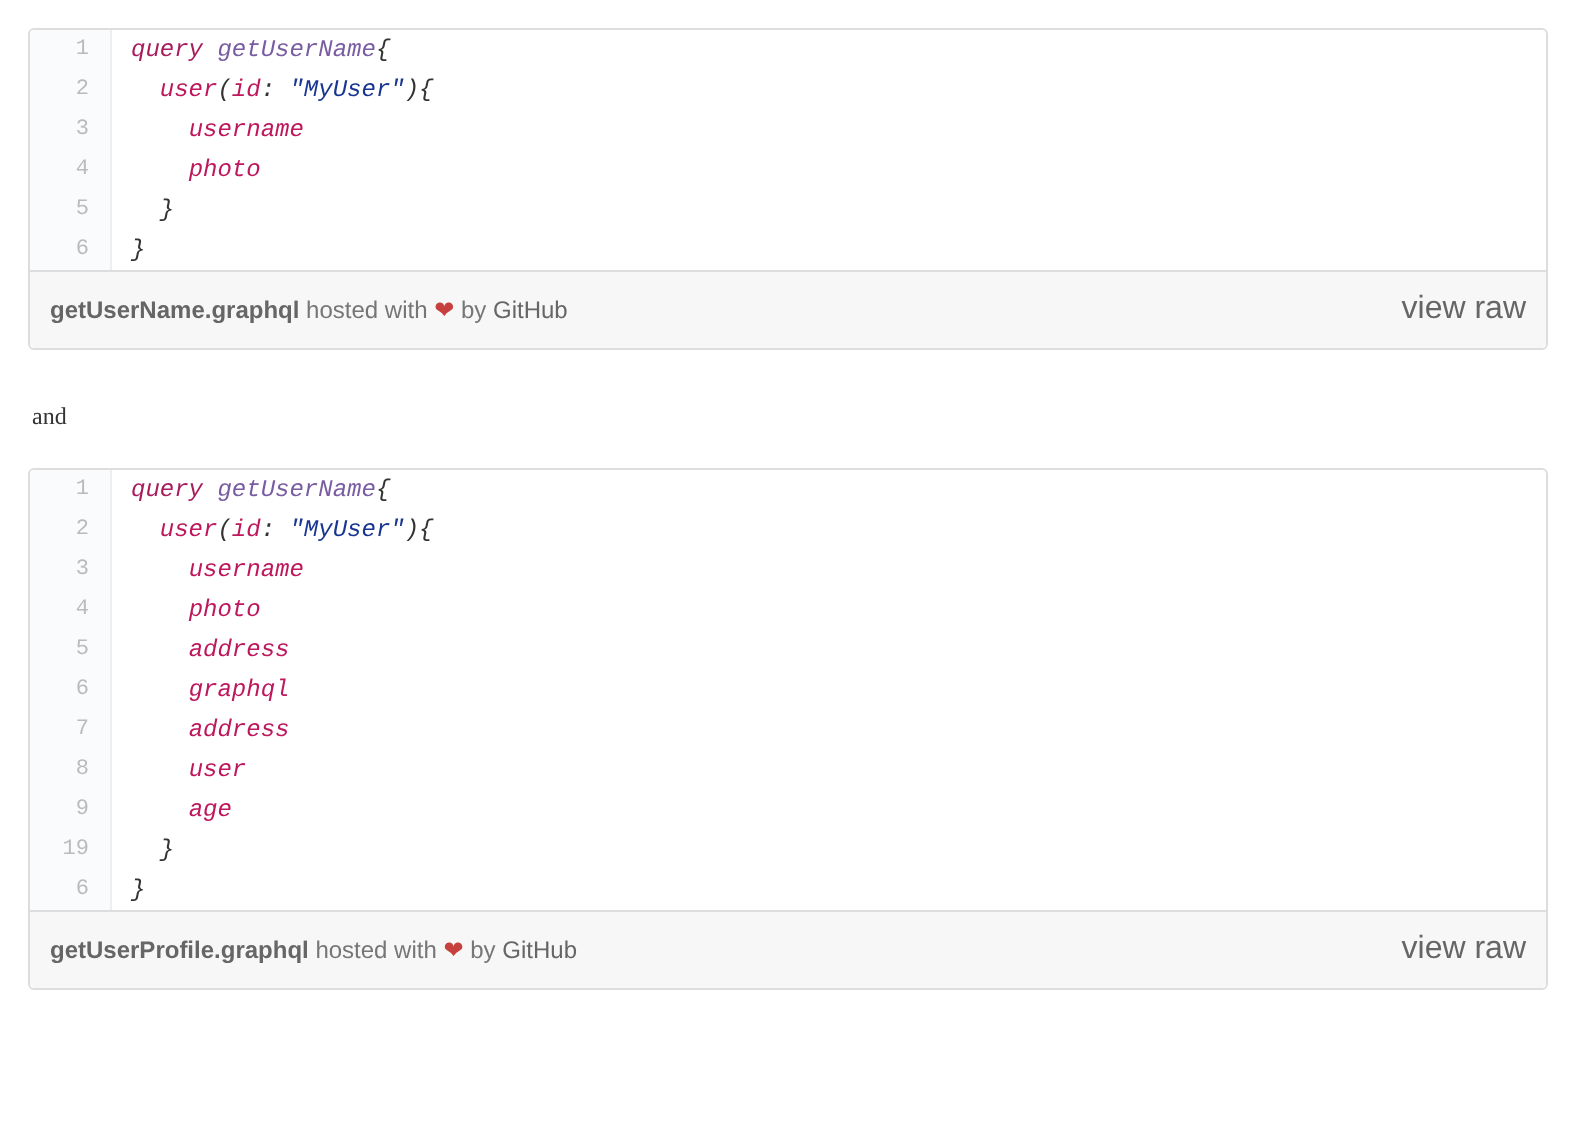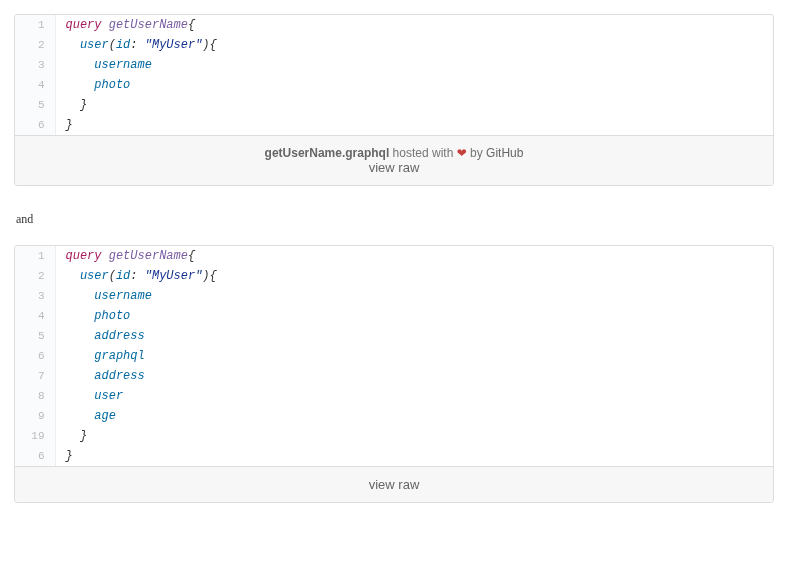--- a/index.html
+++ b/index.html
@@ -35,41 +35,40 @@
       font-size: 11px;
     }
     .code-cell {
       padding: 0 10px;
       white-space: pre;
       vertical-align: top;
       font-style: italic;
     }
     .tok-keyword { color: #a71d5d; }
     .tok-entity { color: #795da3; }
-    .tok-attr { color: #0369a1; }
+    .tok-attr { color: #be185d; }
     .tok-string { color: #183691; }
     .tok-plain { color: #333; }
     .gist-meta {
       background: #f7f7f7;
       border-top: 1px solid #ddd;
       padding: 10px;
       font-size: 12px;
       color: #767676;
       display: flex;
       justify-content: space-between;
       align-items: center;
-      flex-direction: column;
     }
     .gist-meta a {
       color: #666;
       text-decoration: none;
     }
     .filename-link { color: #666; font-weight: 600; }
     .heart { color: #c6403d; }
-    .view-raw { color: #767676; font-size: 13px; text-align: right; }
+    .view-raw { color: #767676; font-size: 16px; text-align: right; }
     .between-text {
       font-family: Georgia, serif;
       font-size: 12px;
       color: #333;
       margin: 26px 0 18px 2px;
     }
     .meta-left { display: inline; }
   </style>
 </head>
 <body>
@@ -156,15 +155,18 @@
           <td class="line-num">19</td>
           <td class="code-cell"><span class="tok-plain">  }</span></td>
         </tr>
         <tr>
           <td class="line-num">6</td>
           <td class="code-cell"><span class="tok-plain">}</span></td>
         </tr>
       </tbody>
   </table>
   <div class="gist-meta">
+    <span class="meta-left">
+      <a href="#" class="filename-link">getUserProfile.graphql</a><span> hosted with </span><span class="heart">❤</span><span> by </span><a href="#">GitHub</a>
+    </span>
     <a href="#" class="view-raw">view raw</a>
   </div>
 </div>
 
 </body></html>

